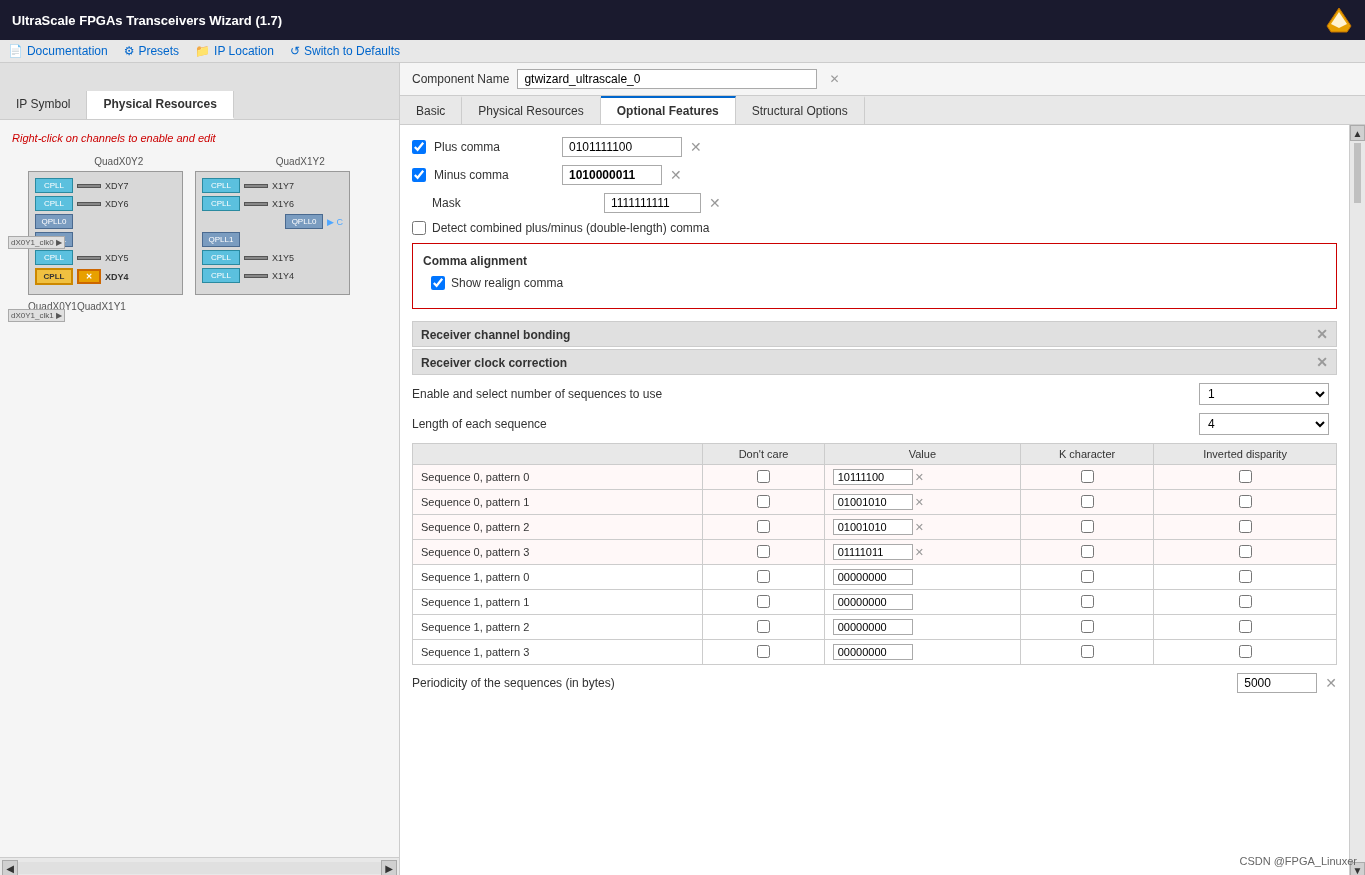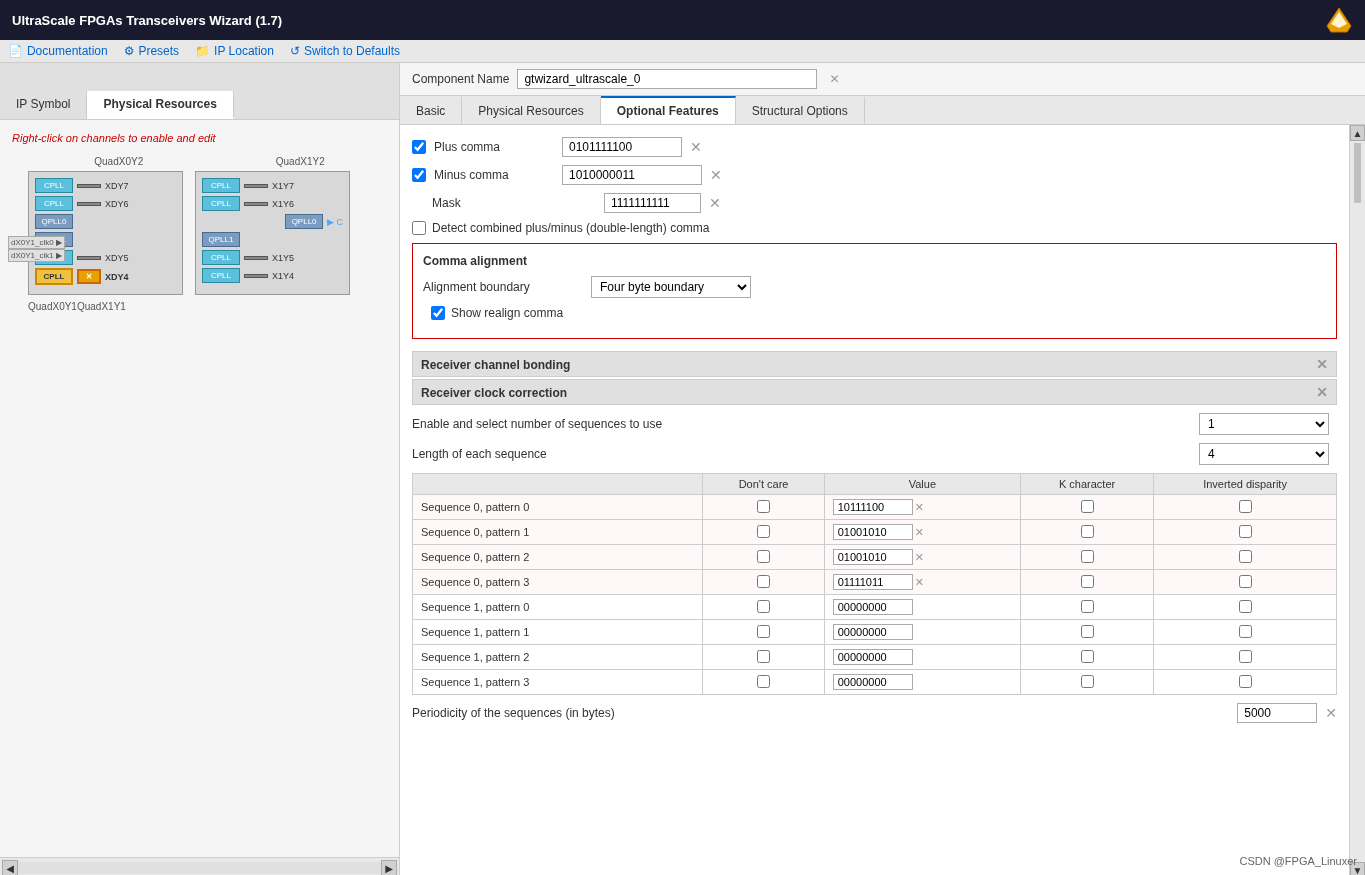--- a/index.html
+++ b/index.html
@@ -216,21 +216,21 @@
               <span style="font-size:9px; color:#333;">X1Y4</span>
             </div>
           </div>
         </div>
 
         <div style="display:flex; justify-content:flex-start; margin-left:20px; margin-top:6px; margin-bottom:2px;">
           <span style="font-size:10px; color:#555;">QuadX0Y1</span>
           <span style="font-size:10px; color:#555;">QuadX1Y1</span>
         </div>
 
-        <div style="position:absolute; left:0; top:80px; display:flex; flex-direction:column; ">
+        <div style="position:absolute; left:0; top:80px; display:flex; flex-direction:column; gap:60px;">
           <span style="font-size:8px; color:#555; background:#e0e0e0; padding:1px 2px; border:1px solid #aaa;">dX0Y1_clk0 ▶</span>
           <span style="font-size:8px; color:#555; background:#e0e0e0; padding:1px 2px; border:1px solid #aaa;">dX0Y1_clk1 ▶</span>
         </div>
       </div>
     </div>
 
     <div class="left-bottom">
       <div class="scroll-h-arrow">◀</div>
       <div class="scroll-h-track"></div>
       <div class="scroll-h-arrow">▶</div>
@@ -266,46 +266,38 @@
         <div class="form-row">
           <input type="checkbox" class="checkbox-input" checked="" style="">
           <span class="form-label">Plus comma</span>
           <input class="form-input" type="text" style="width: 120px;" value="0101111100">
           <span class="form-x">✕</span>
         </div>
 
         <div class="form-row">
           <input type="checkbox" class="checkbox-input" checked="" style="">
           <span class="form-label">Minus comma</span>
-          <input class="form-input" type="text" style="width: 140px;" value="1010000011">
+          <input class="form-input" type="text" style="width: 100px; font-weight: bold;" value="1010000011">
           <span class="form-x">✕</span>
         </div>
 
         <div class="form-row">
           <span class="form-label" style="margin-left:20px;">Mask</span>
           <input class="form-input" type="text" style="width: 97px; margin-left: 44px;" value="1111111111">
           <span class="form-x">✕</span>
         </div>
 
         <div class="checkbox-row">
           <input type="checkbox" class="checkbox-input" style="">
           <label>Detect combined plus/minus (double-length) comma</label>
         </div>
 
         <div class="section-box">
           <div class="section-title">Comma alignment</div>
 
-          <div class="form-row">
-            <span style="min-width:160px; font-size:12px;">Alignment boundary</span>
-            <select class="dropdown-native">
-              <option>Any byte boundary</option>
-              <option>Two byte boundary</option>
-              <option selected="">Four byte boundary</option>
-            </select>
-          </div>
 
           <div class="checkbox-row" style="margin-left:8px;">
             <input type="checkbox" class="checkbox-input" checked="" style="">
             <label>Show realign comma</label>
           </div>
         </div>
 
 
         <div class="collapsible-header">
           <span>Receiver channel bonding</span>

